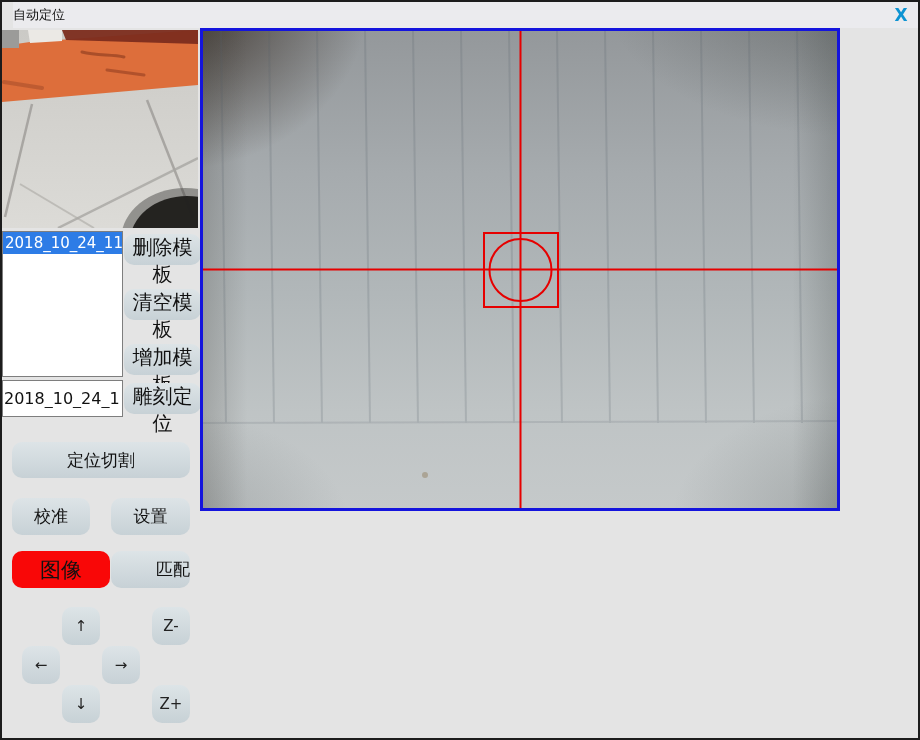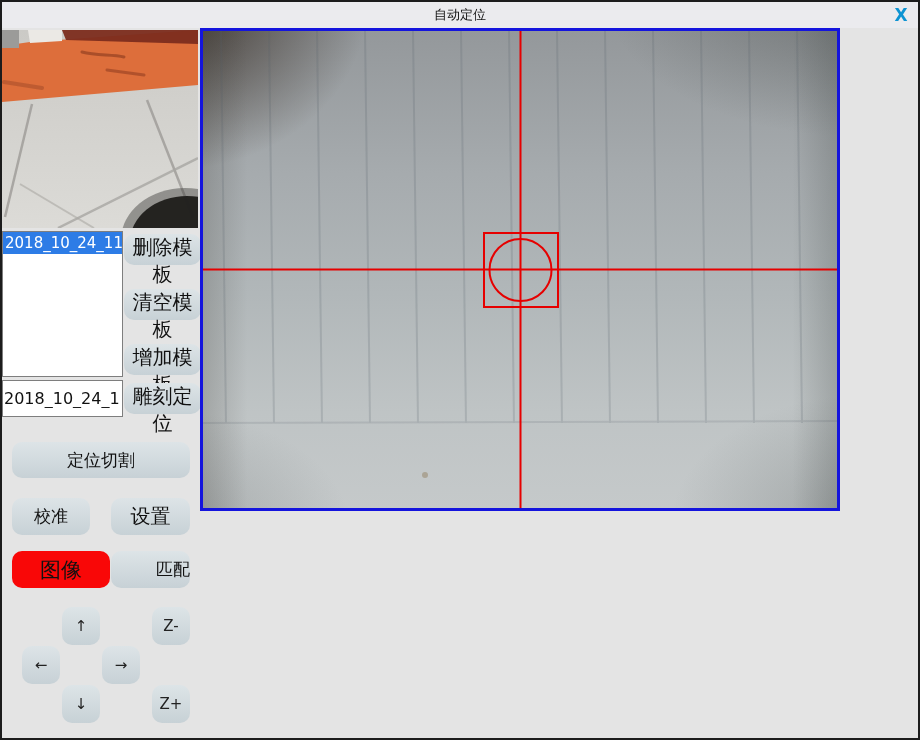--- a/index.html
+++ b/index.html
@@ -7,23 +7,23 @@
   body { font-family:"DejaVu Sans","Liberation Sans",sans-serif; background:#c9c9c9; }
 
   .window {
     position:absolute; left:0; top:0; width:920px; height:740px;
     border:2px solid var(--border-dark);
     background:var(--window-bg);
   }
 
   
   .titlebar {
-    position:absolute; left:0; top:0; right:0; height:26px;
+    position:absolute; left:11px; top:0; right:0; height:26px;
     background:var(--titlebar-bg);
-    display:flex; align-items:center; justify-content:center;
+    display:flex; align-items:center; justify-content:flex-start;
   }
   .title { font-size:13px; color:#111; }
   .close-btn {
     position:absolute; right:6px; top:2px; width:22px; height:22px;
     display:flex; align-items:center; justify-content:center;
     color:var(--close-blue); font-size:17px; font-weight:bold; cursor:pointer;
     font-family:"DejaVu Sans","Liberation Sans",sans-serif;
   }
 
   
@@ -122,21 +122,21 @@
 
   <input class="name-input" type="text" value="2018_10_24_11" style="">
 
   <button class="btn tbtn" style="top:232px">删除模板</button>
   <button class="btn tbtn" style="top:287px">清空模板</button>
   <button class="btn tbtn" style="top:342px">增加模板</button>
   <button class="btn tbtn" style="top:381px">雕刻定位</button>
 
   <button class="btn" style="left:10px; top:496px; width:78px; height:37px; font-size:17px;">校准</button>
   <button class="btn" style="left:10px; top:440px; width:178px; height:36px; font-size:17px;">定位切割</button>
-  <button class="btn" style="left:109px; top:496px; width:79px; height:37px; font-size:20px;">设置</button>
+  <button class="btn" style="left:109px; top:496px; width:79px; height:37px; font-size:17px;">设置</button>
   <button class="btn btn-red" style="left:10px; top:549px; width:98px; height:37px; font-size:21px;">图像</button>
   <button class="btn" style="left:109px; top:549px; width:79px; height:37px; font-size:17px;text-align:right;">匹配</button>
 
   <button class="btn jog" style="left:60px;  top:605px;">↑</button>
   <button class="btn jog" style="left:150px; top:605px;">Z-</button>
   <button class="btn jog" style="left:20px;  top:644px;">←</button>
   <button class="btn jog" style="left:100px; top:644px;">→</button>
   <button class="btn jog" style="left:60px;  top:683px;">↓</button>
   <button class="btn jog" style="left:150px; top:683px;">Z+</button>
 

